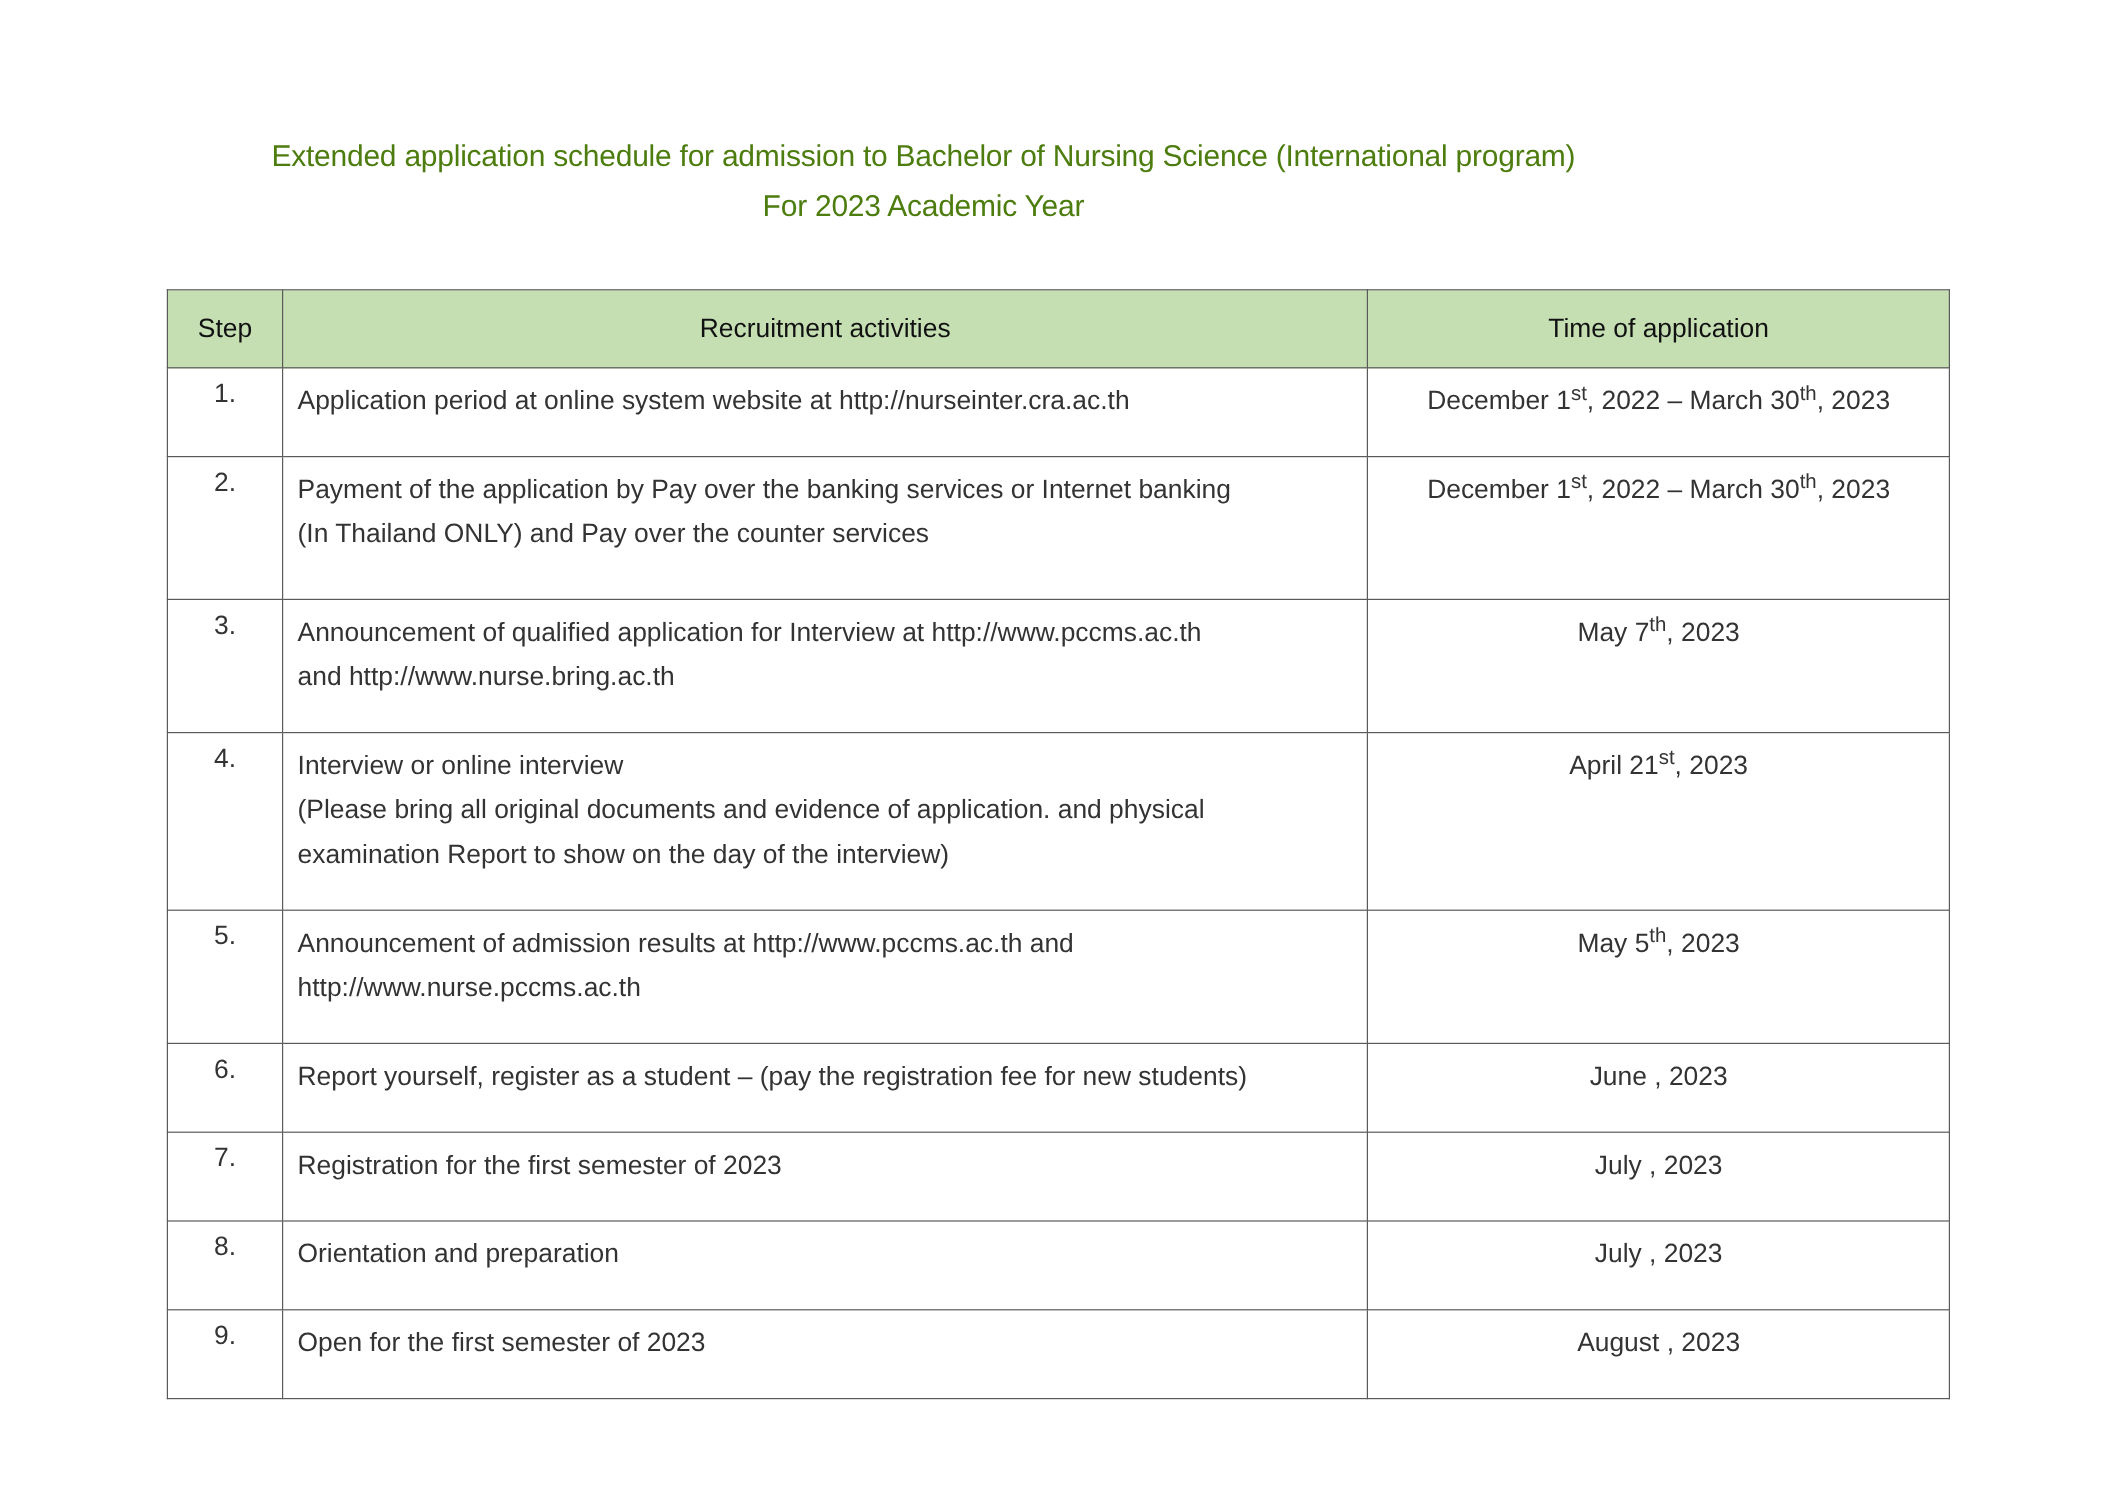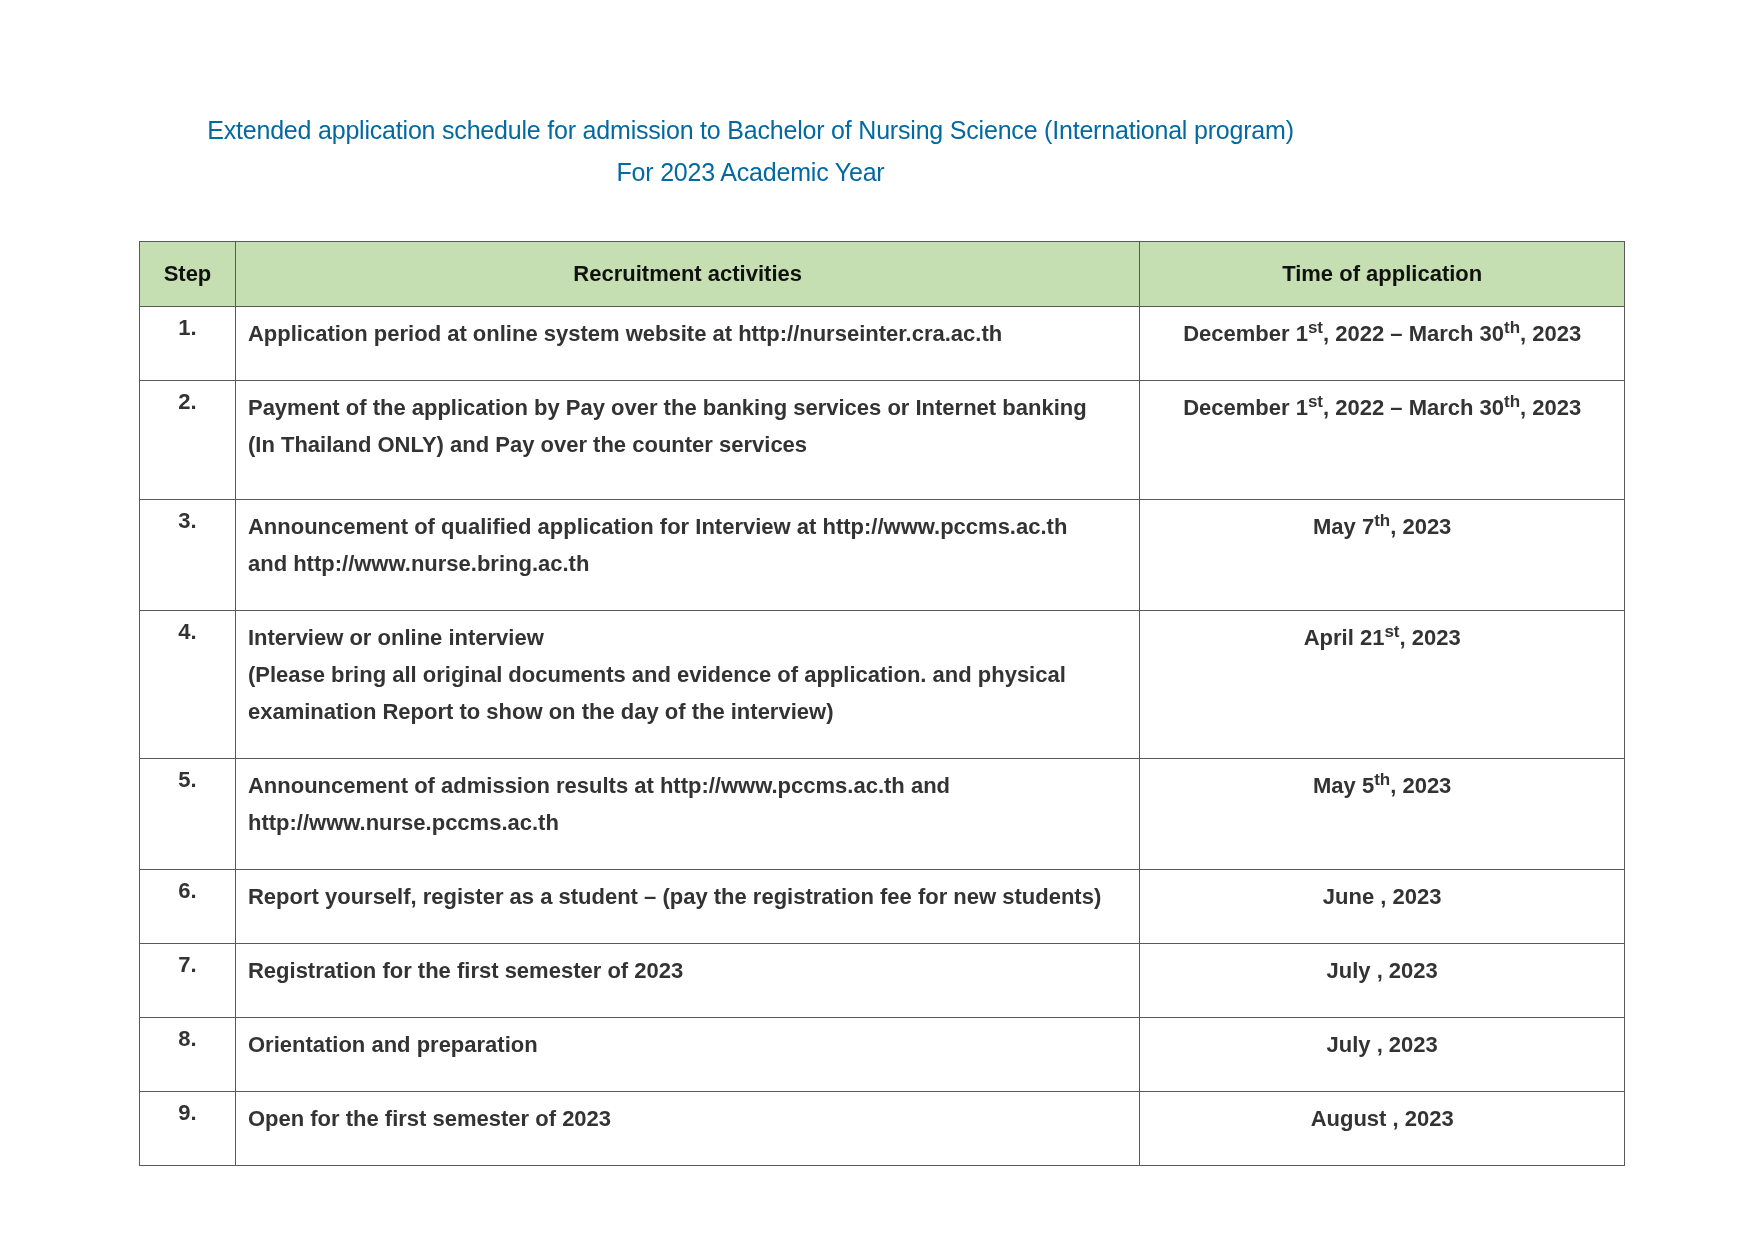--- a/index.html
+++ b/index.html
@@ -2,33 +2,33 @@
 <html><head>
 <meta charset="utf-8">
 <style>
   html, body { margin: 0; padding: 0; background: #ffffff; }
   body {
     width: 1755px; height: 1241px; position: relative; overflow: hidden;
     font-family: "Liberation Sans", sans-serif; color: #222;
   }
   .title {
     position: absolute; left: 0; width: 1501px; text-align: center;
-    font-size: 25px; color: #0369a1; letter-spacing: -0.2px;
+    font-size: 25px; color: #4d7c0f; letter-spacing: -0.2px; padding-left: 19px;
   }
   .title.l1 { top: 116px; }
   .title.l2 { top: 158px; }
   table.schedule {
     position: absolute; left: 139px; top: 241px;
     width: 1486px; border-collapse: collapse;
     font-size: 22px;
   }
   table.schedule th, table.schedule td {
     border: 1.5px solid #5a5a5a;
     vertical-align: top;
-    font-weight: bold;
+    font-weight: normal;
   }
   table.schedule thead th {
     background: #c5dfb3; height: 62px; vertical-align: middle;
     text-align: center; color: #111; font-size: 22px;
   }
   col.c-step { width: 96px; }
   col.c-act { width: 905px; }
   col.c-time { width: 485px; }
   td.step { text-align: center; padding-top: 14px; color: #333; }
   td.act { padding: 14px 12px 10px 12px; line-height: 37px; color: #333; }

